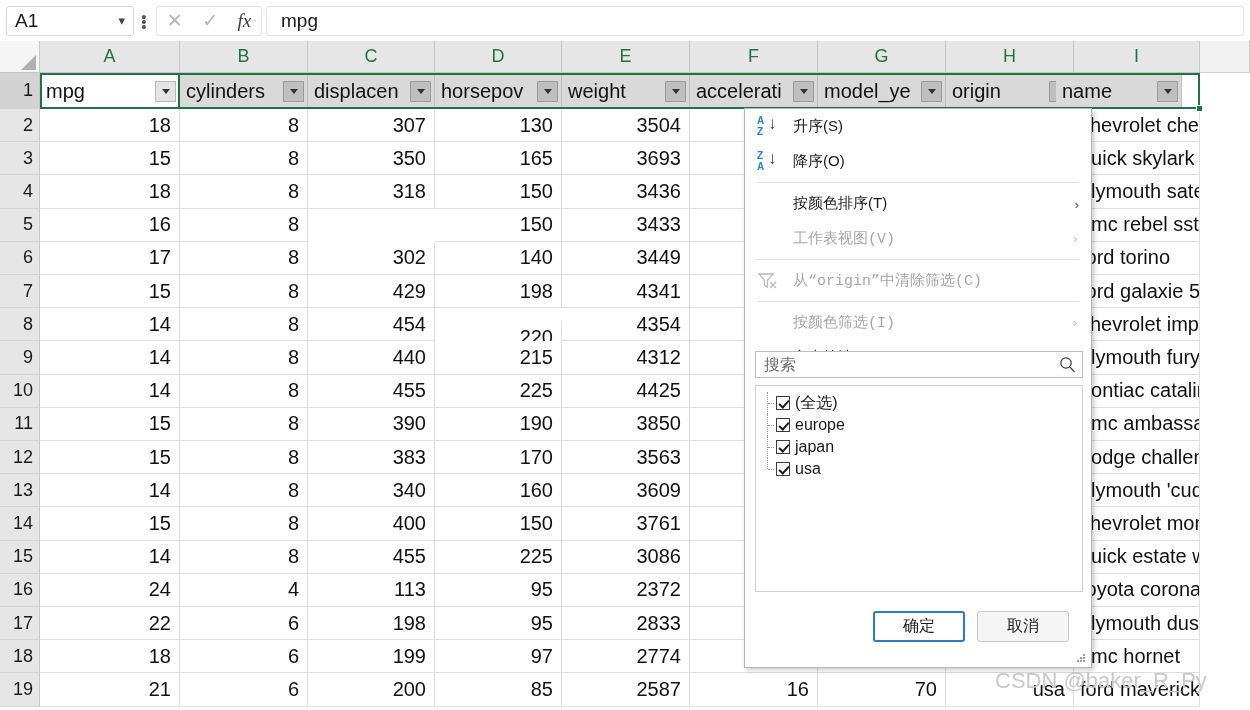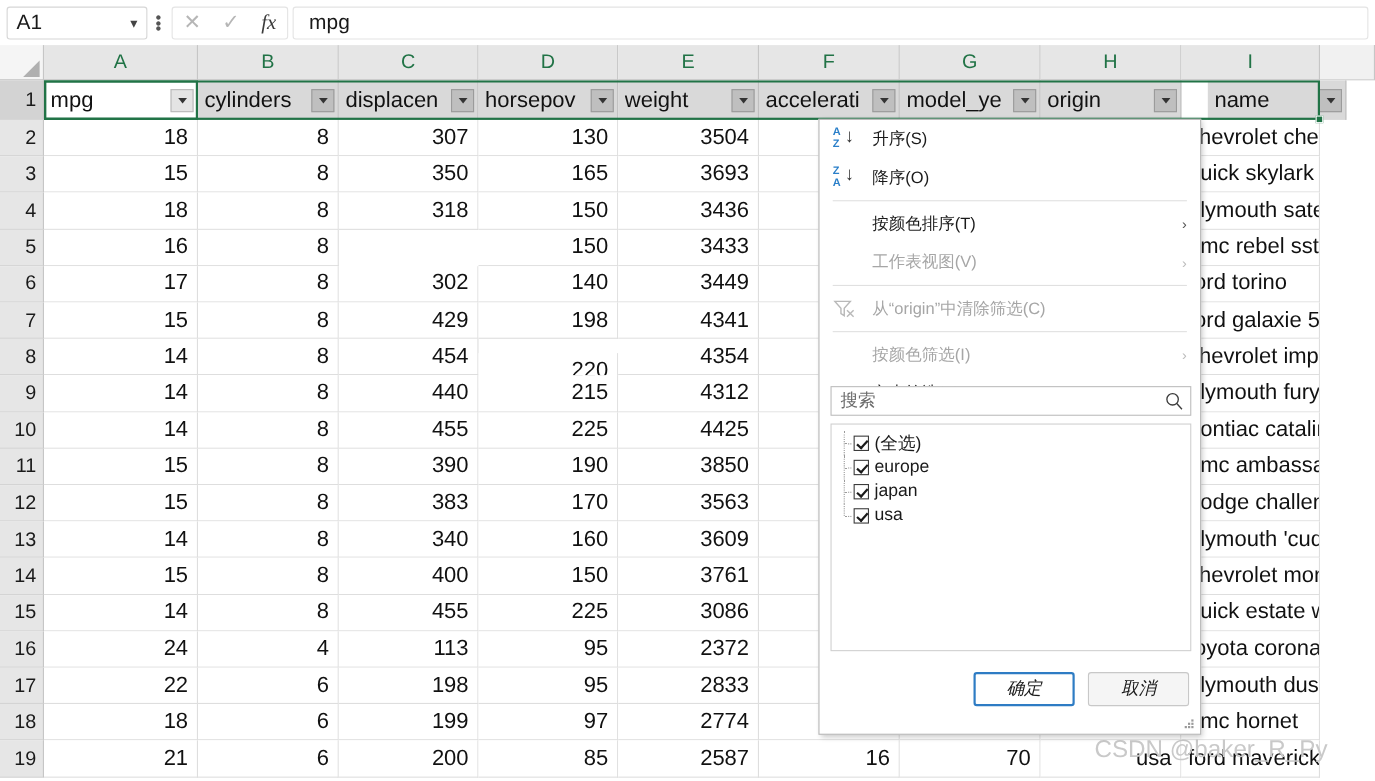--- a/index.html
+++ b/index.html
@@ -144,21 +144,21 @@
     border: 1px solid #b5b5b5;
     box-shadow: 2px 2px 5px rgba(0,0,0,.22);
     font-size: 15px; color: #1a1a1a;
     z-index: 40;
   }
   .menu-item {
     position: relative; height: 35px;
     display: flex; align-items: center;
     padding-left: 12px; padding-right: 22px;
   }
-  .menu-item.disabled { color: #a6a6a6; }
+  .menu-item.disabled { color: #a6a6a6; font-family: Liberation Mono, monospace; }
   .menu-item .mi-icon {
     width: 36px; flex: 0 0 36px; display: flex; align-items: center; justify-content: flex-start;
   }
   .menu-item .mi-label { flex: 1; }
   .menu-item .arrow {
     position: absolute; right: 12px; top: 50%; transform: translateY(-50%);
     font-size: 13px; color: #555;
   }
   .menu-item.disabled .arrow { color: #bdbdbd; }
   .menu-sep { height: 1px; background: #e0e0e0; margin: 3px 12px; }
@@ -205,21 +205,21 @@
   .chk::after {
     content: ""; position: absolute; left: 4px; top: 1px;
     width: 4px; height: 8px;
     border: solid #1a1a1a; border-width: 0 2px 2px 0;
     transform: rotate(42deg);
   }
 
   #menu-buttons {
     position: absolute; left: 0; top: 495px; width: 348px; height: 44px;
     display: flex; justify-content: flex-end; align-items: center;
-    padding-right: 12px; gap: 12px; font-style: italic;
+    padding-right: 24px; gap: 12px;
   }
   .mbtn {
     width: 92px; height: 31px;
     border: 1px solid #c8c8c8; border-radius: 3px;
     background: #f5f5f5;
     display: flex; align-items: center; justify-content: center;
     font-size: 16px; color: #1a1a1a;
   }
   .mbtn.primary { border: 2px solid #2e7cc4; background: #fff; }
 
@@ -337,21 +337,21 @@
         <span class="filter-btn">
           <span class="tri"></span>
         </span>
       </div>
       <div class="hcell" style="left: 906px; width: 128px;">
         <span class="lbl">origin</span>
         <span class="filter-btn">
           <span class="tri"></span>
         </span>
       </div>
-      <div class="hcell" style="left: 1058px; width: 126px;">
+      <div class="hcell" style="left: 1016px; width: 126px;">
         <span class="lbl">name</span>
         <span class="filter-btn">
           <span class="tri"></span>
         </span>
       </div>
       <div class="cell num" style="left: 0px; width: 140px; top: 36px; height: 33.2px;">18</div>
       <div class="cell num" style="left: 140px; width: 128px; top: 36px; height: 33.2px;">8</div>
       <div class="cell num" style="left: 268px; width: 127px; top: 36px; height: 33.2px;">307</div>
       <div class="cell num" style="left: 395px; width: 127px; top: 36px; height: 33.2px;">130</div>
       <div class="cell num" style="left: 522px; width: 128px; top: 36px; height: 33.2px;">3504</div>

